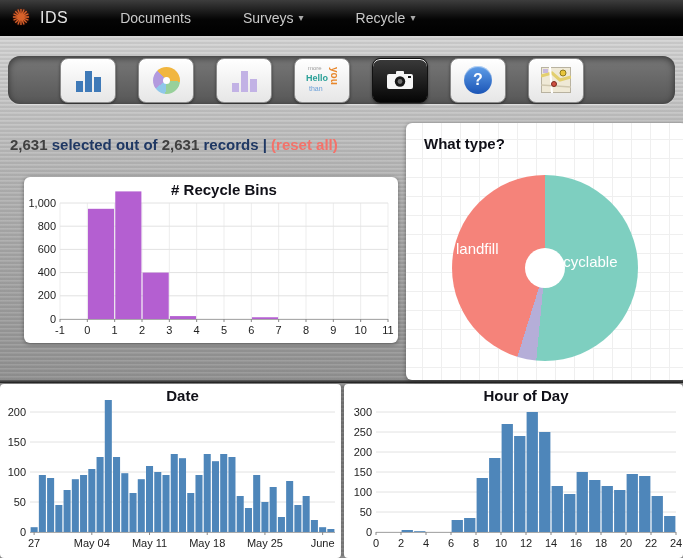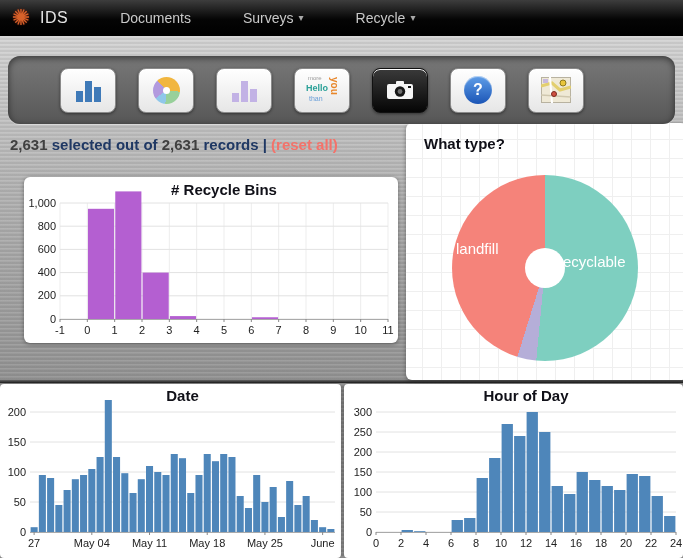--- a/index.html
+++ b/index.html
@@ -17,21 +17,21 @@
     background:linear-gradient(#3d3d3d,#050505 55%,#000);display:flex;align-items:center;border-bottom:1px solid #000}
   .brand{display:flex;align-items:center;gap:6px;padding:0 12px 0 8px;cursor:pointer}
   .logo{width:26px;height:26px;display:flex;align-items:center;justify-content:center;
     font-size:22px;line-height:26px;color:#d8622a;text-shadow:0 0 2px #7a2410}
   .brand-label{color:#e6e6e6;font-size:16px;letter-spacing:.5px}
   .nav-items{display:flex;margin-left:14px}
   .nav-item{color:#c9c9c9;font-size:14px;padding:0 26px;cursor:pointer;white-space:nowrap;display:flex;align-items:center;gap:5px}
   .caret{font-size:10px;color:#a8a8a8}
 
   
-  .toolbar{position:absolute;left:8px;top:56px;width:667px;height:68px;border-radius:12px;z-index:5;
+  .toolbar{position:absolute;left:8px;top:56px;width:667px;height:48px;border-radius:12px;z-index:5;
     background:linear-gradient(#787878,#575757);
     box-shadow:inset 0 2px 7px rgba(0,0,0,.55), 0 1px 0 rgba(255,255,255,.35);
     display:flex;align-items:center;gap:22px;padding-left:52px}
   .tb-btn{width:56px;height:45px;border-radius:8px;border:1px solid #8a8a8a;
     background:linear-gradient(#ffffff,#e6e6e6);box-shadow:0 1px 3px rgba(0,0,0,.45), inset 0 1px 0 #fff;
     display:flex;align-items:center;justify-content:center;cursor:pointer}
   .tb-btn.dark{background:linear-gradient(#3a3a3a,#050505);border-color:#111}
   .tb-btn svg{display:block}
   .pieicon{width:27px;height:27px;border-radius:50%;
     background:conic-gradient(#f1b63f 0 95deg,#98d09a 95deg 185deg,#8fc7ea 185deg 235deg,#b29ade 235deg 318deg,#f1b63f 318deg 360deg);
@@ -66,21 +66,21 @@
   
   svg text.tick{font:11px "Liberation Sans",sans-serif;fill:#222}
   svg text.ctitle{font:bold 15px "Liberation Sans",sans-serif;fill:#101018}
 
   
   .pie-title{position:absolute;left:18px;top:12px;font-size:15px;font-weight:bold;color:#101018}
   .pie{position:absolute;left:46px;top:52px;width:186px;height:186px;border-radius:50%;cursor:pointer}
   .pie-hole{position:absolute;left:119px;top:125px;width:40px;height:40px;border-radius:50%;background:#fff}
   .pie-label{position:absolute;color:#fff;font-size:15px}
   .pl-landfill{left:50px;top:117px}
-  .pl-recyclable{left:152px;top:130px}
+  .pl-recyclable{left:144px;top:130px}
 </style>
 </head>
 <body>
 
 <div class="metal"></div>
 
 <div class="nav">
   <div class="brand">
     <span class="logo">✺</span>
     <span class="brand-label">IDS</span>

